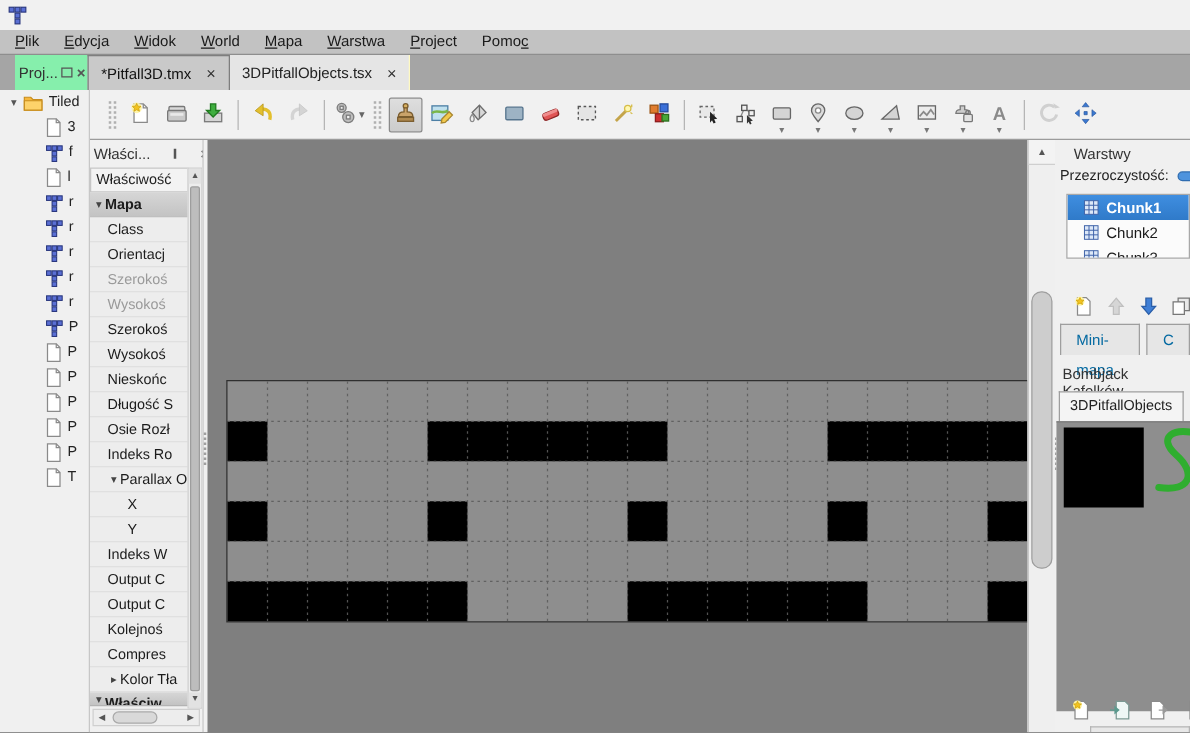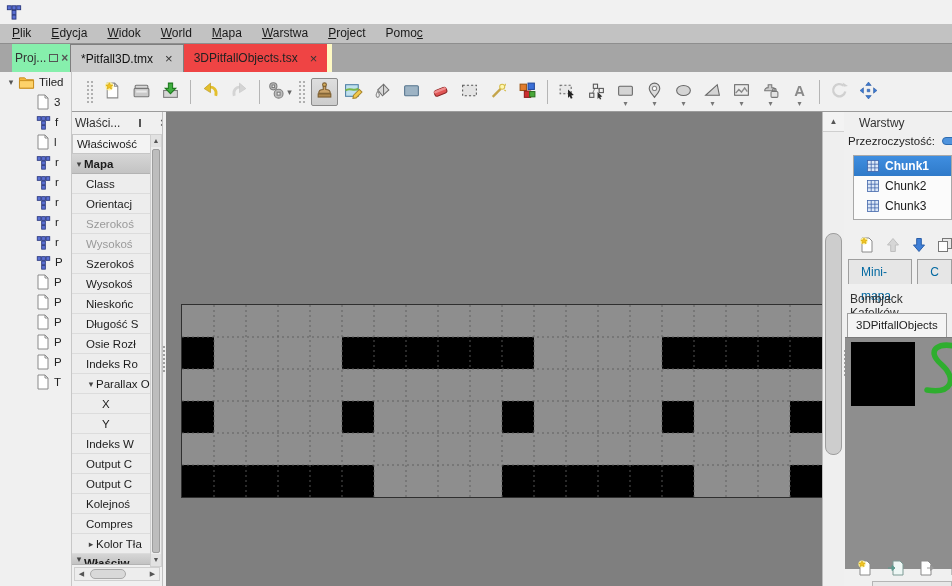--- a/index.html
+++ b/index.html
@@ -19,21 +19,21 @@
   .menu-item u{text-decoration:underline;}
   
   .tabrow{position:absolute;left:0;top:44px;width:952px;height:28px;background:#a5a5a5;}
   .proj-header{position:absolute;left:0;top:0;width:66px;height:28px;background:#86efac;
                display:flex;align-items:center;padding:0 3px;gap:3px;border-right:1px solid #8e8e8e;margin-left:12px;}
   .proj-header .ph-title{flex:0 0 auto;color:#333;}
   .float-box{width:9px;height:8px;border:1px solid #555;background:transparent;}
   .close-glyph{color:#555;font-weight:bold;font-size:12px;line-height:10px;}
   .doctabs{position:absolute;left:70px;top:0;height:28px;display:flex;}
   .doctab{height:28px;display:flex;align-items:center;padding:0 10px;gap:12px;
-          background:#ef4444;border-right:5px solid #fef9c3;color:#222;}
+          background:#e5e5e5;border-right:1px solid #fef9c3;color:#222;}
   .doctab.active{background:#c9c9c9;border:1px solid #7e7e7e;border-bottom:none;color:#111;}
   .doctab .tab-close{color:#333;font-size:13px;}
   
   .toolbar{position:absolute;left:72px;top:72px;width:880px;height:40px;background:#f1f1f1;
            border-bottom:1px solid #9b9b9b;display:flex;align-items:center;padding-left:10px;}
   .tb-handle{width:6px;height:22px;border-left:2px dotted #b0b0b0;border-right:2px dotted #b0b0b0;margin:0 5px;}
   .tb-sep{width:1px;height:24px;background:#b5b5b5;margin:0 5px;}
   .tbtn{position:relative;width:27px;height:28px;display:flex;align-items:center;justify-content:center;
         border:1px solid transparent;border-radius:2px;margin:0 1px;}
   .tbtn.active{background:linear-gradient(#dedede,#cccccc);border-color:#8a8a8a;}
@@ -87,21 +87,21 @@
                   font-size:8px;color:#555;line-height:20px;}
   .cvscroll .sthumb{position:absolute;left:2px;right:2px;top:121px;height:222px;background:#cdcdcd;
                     border:1px solid #9e9e9e;border-radius:8px;}
   
   .rightdock{position:absolute;left:845px;top:112px;width:107px;height:474px;background:#f0f0f0;overflow:hidden;}
   .rd-title{padding:4px 0 2px 14px;color:#333;}
   .opacity-row{position:relative;height:18px;padding-left:3px;font-size:11.5px;color:#222;
                display:flex;align-items:center;}
   .opacity-slider{position:absolute;left:97px;top:5px;width:18px;height:8px;background:#4e93dd;
                   border:1px solid #2f6cb0;border-radius:4px;}
-  .layerlist{position:absolute;left:8px;top:43px;width:99px;height:65px;background:#fbfbfb;
+  .layerlist{position:absolute;left:8px;top:43px;width:99px;height:52px;background:#fbfbfb;
              border:1px solid #a8a8a8;overflow:hidden;}
   .layer-row{height:20px;display:flex;align-items:center;padding-left:12px;gap:5px;white-space:nowrap;}
   .layer-row.selected{background:linear-gradient(#3f8ee0,#2f7ac9);color:#fff;font-weight:bold;}
   .layer-toolbar{position:absolute;left:10px;top:121px;display:flex;gap:3px;}
   .sm-btn{width:23px;height:23px;display:flex;align-items:center;justify-content:center;border-radius:2px;}
   .sm-btn.disabled{opacity:.5;filter:grayscale(60%);}
   .dock-tabs{position:absolute;left:3px;top:147px;display:flex;gap:5px;}
   .dock-tab{height:25px;line-height:24px;padding:0 12px;background:#e6e6e6;border:1px solid #9e9e9e;
             border-bottom:none;color:#0369a1;}
   .ts-title{position:absolute;left:5px;top:180px;color:#333;}

